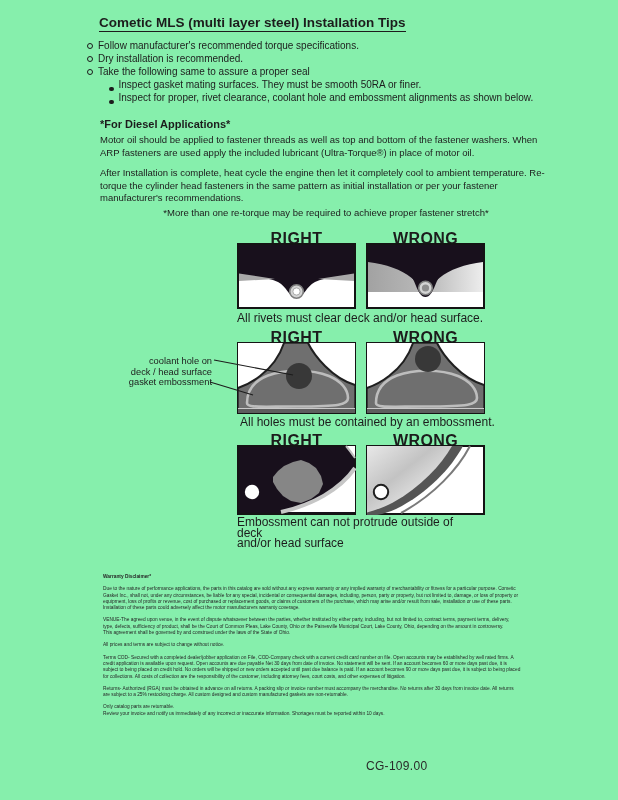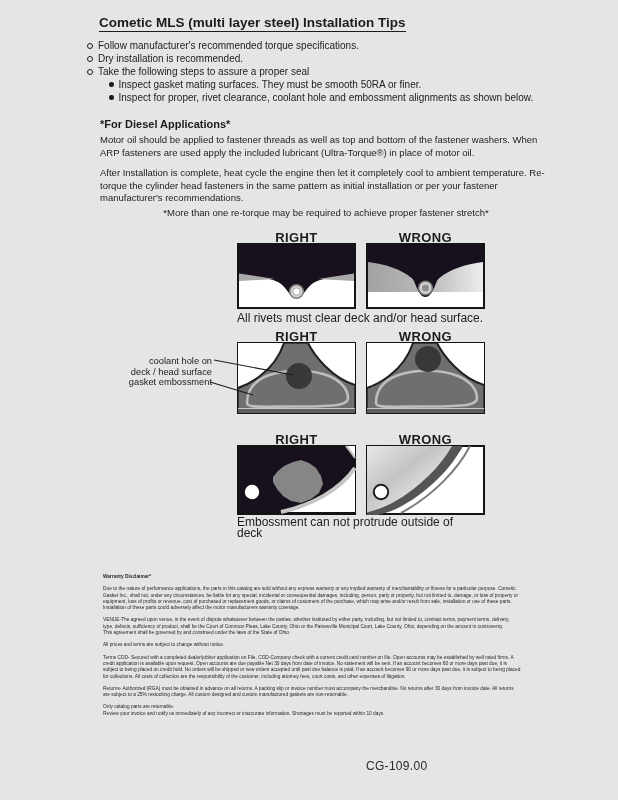--- a/index.html
+++ b/index.html
@@ -1,28 +1,28 @@
 <!DOCTYPE html>
 <html><head>
 <meta charset="utf-8">
 <style>
   html,body{margin:0;padding:0;background:#ffffff;}
-  .page{position:relative;width:618px;height:800px;background:#e5e5e5;overflow:hidden;
+  .page{position:relative;width:618px;height:800px;background:#86efac;overflow:hidden;
         font-family:"Liberation Sans",sans-serif;color:#1c1c1c;}
   .abs{position:absolute;}
   .title{left:99px;top:15px;font-size:13.5px;font-weight:bold;}
   .title .u{border-bottom:1.6px solid #1c1c1c;padding-bottom:1px;display:inline-block;}
   .bullets{left:87px;top:39px;width:470px;}
   .b-row{display:flex;gap:5px;font-size:10px;line-height:13px;}
-  .b-row.sub{margin-left:22px;}
+  .b-row.sub{margin-left:22px;align-items:flex-end;}
   .mk-o{width:4px;height:4px;border:1px solid #1c1c1c;border-radius:50%;margin-top:4px;flex:none;}
   .mk-f{width:4.5px;height:4.5px;background:#1c1c1c;border-radius:50%;margin-top:4px;flex:none;}
   .h2{left:100px;top:118px;font-size:11px;font-weight:bold;}
   .para{left:100px;width:452px;font-size:9.5px;line-height:12.6px;}
-  .dg-label{width:119px;text-align:center;font-size:13px;font-weight:700;letter-spacing:.4px;}
+  .dg-label{width:119px;text-align:center;font-size:16px;font-weight:700;letter-spacing:.4px;}
   .dg-caption{font-size:12px;line-height:10.5px;}
   .ann{width:114px;left:98px;text-align:right;font-size:9.3px;line-height:10.6px;}
   .fp{left:103px;top:574px;width:418px;font-size:4.8px;line-height:6.3px;color:#262626;}
   .fp p{margin:0 0 6px 0;}
   .fp p.tight{margin:0;}
   .fp .head{font-weight:700;}
   .footer-code{left:366px;top:759px;font-size:12px;letter-spacing:.3px;color:#2a2a2a;}
   svg{display:block;}
   .overlay{left:0;top:0;pointer-events:none;}
 </style>
@@ -39,21 +39,21 @@
     <div class="b-row">
       <span class="mk-o"></span>
       <span>Follow manufacturer's recommended torque specifications.</span>
     </div>
     <div class="b-row">
       <span class="mk-o"></span>
       <span>Dry installation is recommended.</span>
     </div>
     <div class="b-row">
       <span class="mk-o"></span>
-      <span>Take the following steps to assure a proper seal</span>
+      <span>Take the following same to assure a proper seal</span>
     </div>
     <div class="b-row sub">
       <span class="mk-f"></span>
       <span>Inspect gasket mating surfaces.  They must be smooth 50RA or finer.</span>
     </div>
     <div class="b-row sub">
       <span class="mk-f"></span>
       <span>Inspect for proper, rivet clearance, coolant hole and embossment alignments as shown below.</span>
     </div>
   </div>
@@ -119,20 +119,21 @@
     <path d="M1,1 L47,1 C43,13 35,25 23,34 C16,39.5 8,43.5 1,46 Z" fill="#ffffff"></path>
     <path d="M47,1 C43,13 35,25 23,34 C16,39.5 8,43.5 1,46" fill="none" stroke="#1f1f1f" stroke-width="2"></path>
     <path d="M71,1 L118,1 L118,43 C108,40 97,33 88,24 C81,17 75,9 71,1 Z" fill="#ffffff"></path>
     <path d="M71,1 C75,9 81,17 88,24 C97,33 108,40 118,43" fill="none" stroke="#1f1f1f" stroke-width="2"></path>
     <path d="M10,61 C10,49 17,39 31,33.5 C48,27 75,27 92,34 C104,39 111,47.5 111,56 C111,62.5 103,64.5 60,64.5 C22,64.5 10,66 10,61 Z" fill="none" stroke="#bdbdbd" stroke-width="2.6"></path>
     <circle cx="62" cy="17" r="13" fill="#383838"></circle>
     <rect x="1" y="66.5" width="117" height="4.5" fill="#5d5d5d"></rect>
     <path d="M1,66.5 L118,66.5" stroke="#c9c9c9" stroke-width="1"></path>
   </svg>
 
+  <div class="abs dg-caption" style="left:240px;top:417px;">All holes must be contained by an embossment.</div>
 
   <div class="abs dg-label" style="left:237px;top:432px;">RIGHT</div>
   <div class="abs dg-label" style="left:366px;top:432px;">WRONG</div>
 
   <svg class="abs" style="left:237px;top:445px;" width="119" height="70" viewBox="0 0 119 70">
     <rect x="1" y="1" width="117" height="68" fill="#18101c" stroke="#141414" stroke-width="2"></rect>
     <path d="M118,23 C103,45 75,60 44,67 L118,67 Z" fill="#ffffff"></path>
     <path d="M118,23 C103,45 75,60 44,67" fill="none" stroke="#c6c6c6" stroke-width="4"></path>
     <path d="M109,1 L118,1 L118,13 C115,8.5 112,4.5 109,1 Z" fill="#ffffff"></path>
     <path d="M109,1 C112,4.5 115,8.5 118,13" fill="none" stroke="#bdbdbd" stroke-width="2"></path>
@@ -150,20 +151,21 @@
     </defs>
     <rect x="1" y="1" width="117" height="68" fill="#ffffff" stroke="#141414" stroke-width="2"></rect>
     <path d="M104,1 C92,24 68,50 35,68" fill="none" stroke="#7a7a7a" stroke-width="2"></path>
     <path d="M1,1 L97,1 C85,23 62,48 30,64 C20,68.5 10,70.5 1,72 Z" fill="#555555"></path>
     <path d="M1,1 L86,1 C75,20 55,42 27,57.5 C18,62 9,65.5 1,67.5 Z" fill="url(#g3)"></path>
     <circle cx="15" cy="47" r="7.2" fill="#ffffff" stroke="#1f1f1f" stroke-width="2"></circle>
   </svg>
 
   <div class="abs dg-caption" style="left:237px;top:517px;width:240px;">
     <div>Embossment can not protrude outside of deck</div>
+    <div>and/or head surface</div>
   </div>
 
   <svg class="abs overlay" width="618" height="800" viewBox="0 0 618 800">
     <line x1="214" y1="360" x2="293" y2="375" stroke="#1c1c1c" stroke-width="1.1"></line>
     <line x1="210" y1="382" x2="253" y2="395" stroke="#1c1c1c" stroke-width="1.1"></line>
   </svg>
 
   <div class="abs fp">
     <p class="head">Warranty Disclaimer*</p>
     <p>Due to the nature of performance applications, the parts in this catalog are sold without any express warranty or any implied warranty of merchantability or fitness for a particular purpose.  Cometic Gasket Inc., shall not, under any circumstances, be liable for any special, incidental or consequential damages, including, person, party or property, but not limited to, damage, or loss of property or equipment, loss of profits or revenue, cost of purchased or replacement goods, or claims of customers of the purchase, which may arise and/or result from sale, installation or use of these parts.  Installation of these parts could adversely affect the motor manufacturers warranty coverage.</p>

